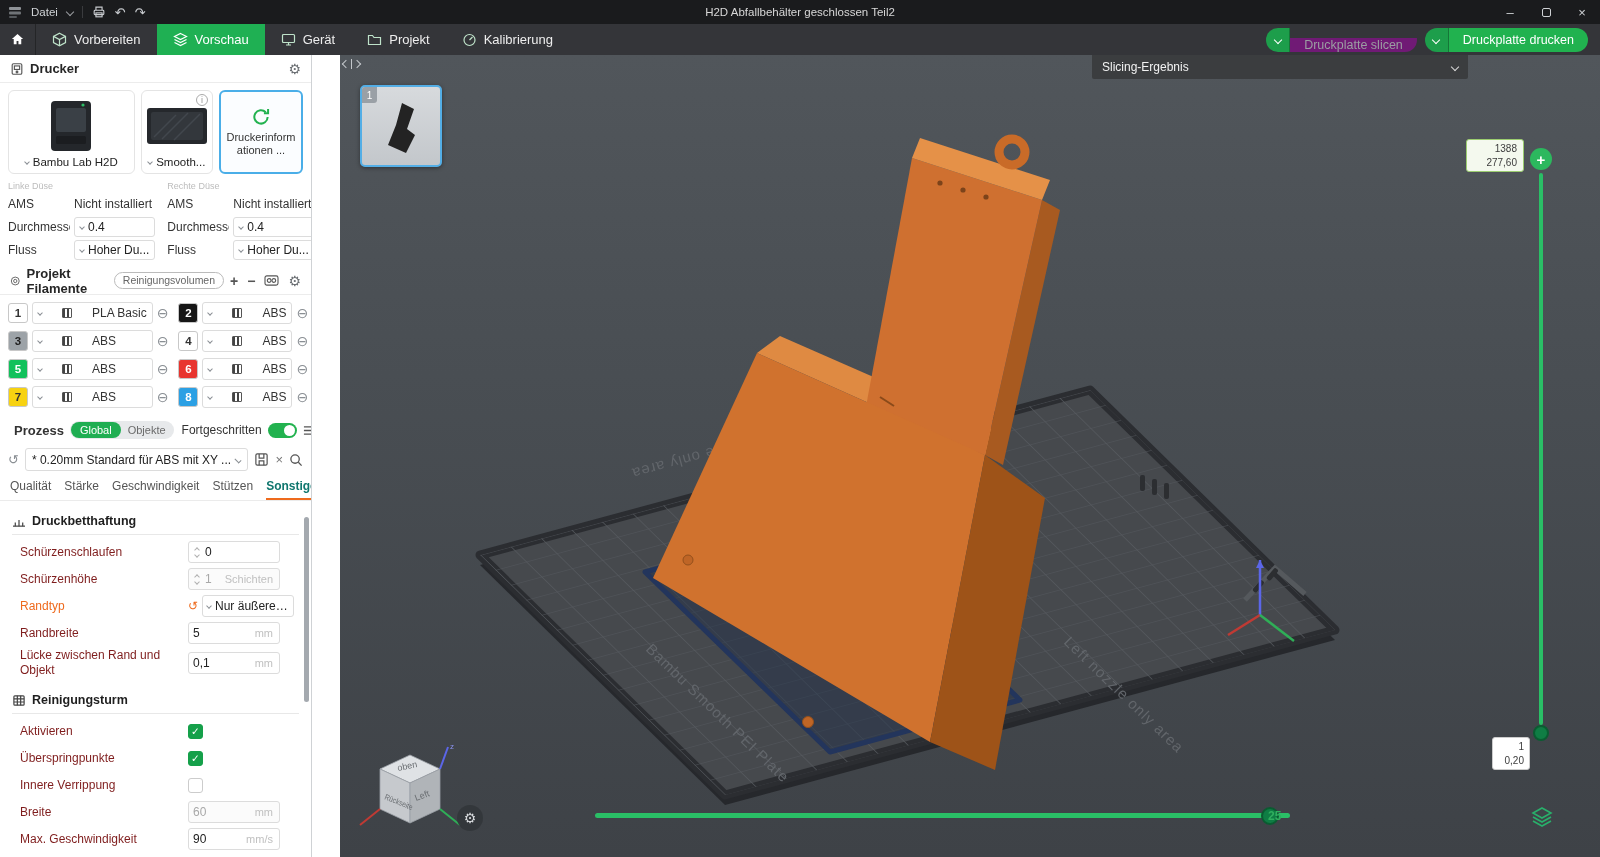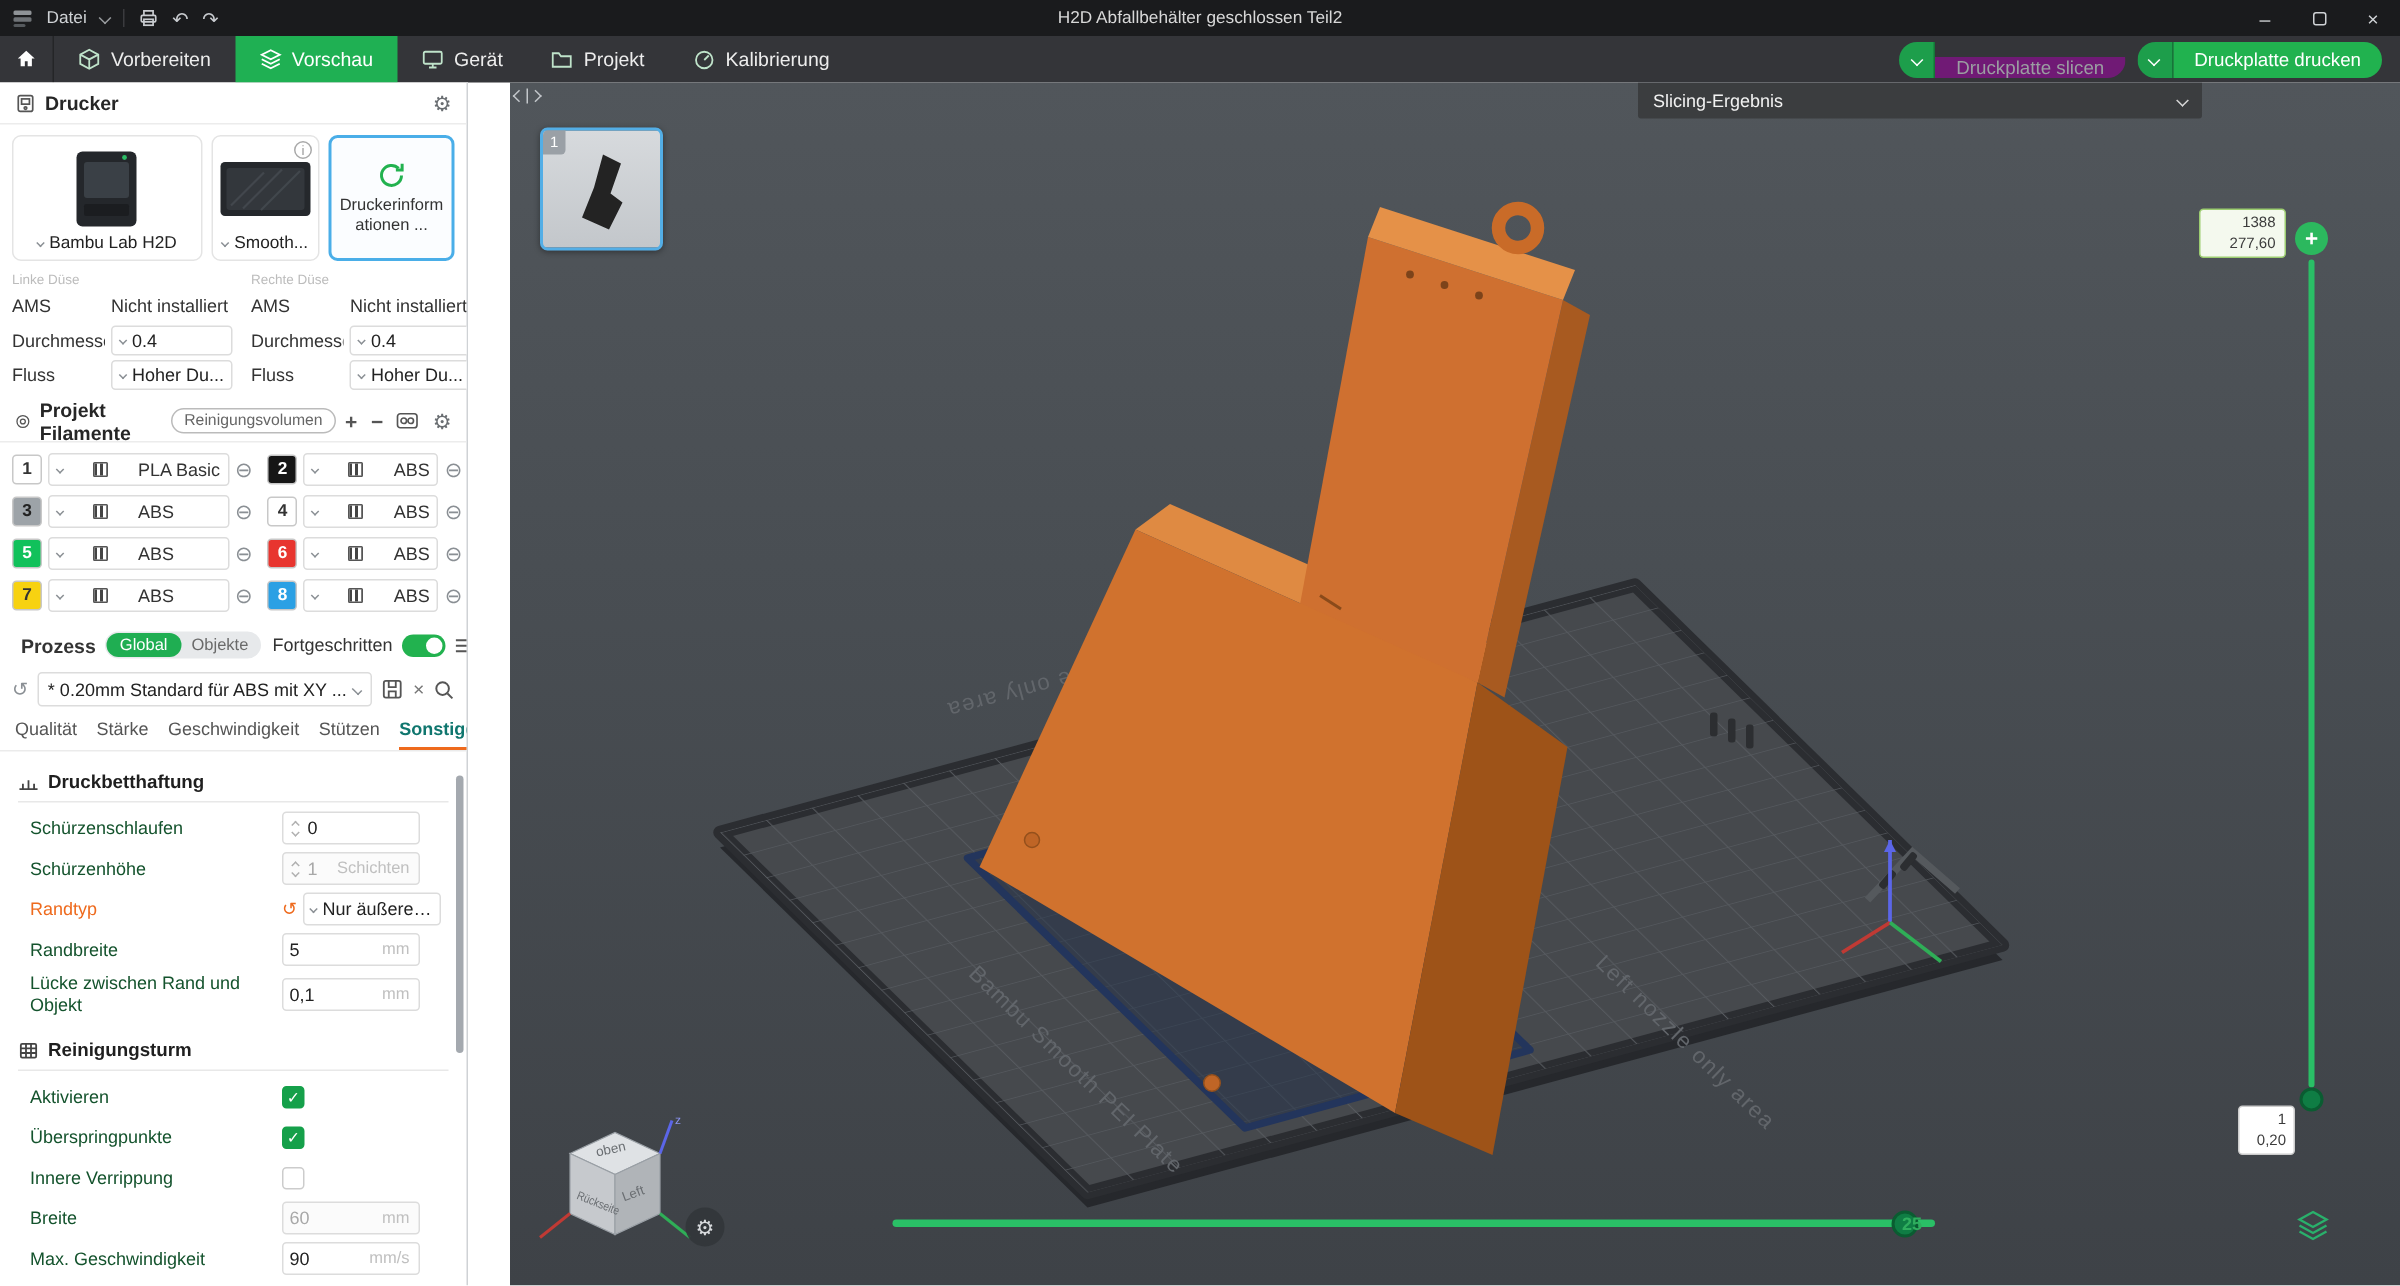--- a/index.html
+++ b/index.html
@@ -85,21 +85,21 @@
   .preset-select .chv { margin-left:auto; color:#8a8f94; flex:0 0 6px; }
   .xic { color:#777; font-size:13px; }
 
   .ptabs { display:flex; gap:13px; align-items:center; height:27px; padding:0 10px; border-bottom:1px solid #ebebeb; font-size:12px; color:#555; }
   .ptab { height:100%; display:flex; align-items:center; border-bottom:2.5px solid transparent; }
   .ptab.active { color:#0f766e; border-bottom-color:#ee6a1d; font-weight:bold; }
 
   .settings { padding:8px 12px 0 12px; position:relative; }
   .sh { display:flex; align-items:center; gap:6px; font-weight:bold; font-size:12.5px; color:#1f1f1f; padding:5px 0 6px 0; border-bottom:1px solid #e8e8e8; margin-bottom:5px; }
   .srow { display:flex; align-items:center; margin:3px 0; min-height:24px; }
-  .slab { flex:0 0 176px; padding-left:8px; font-size:12px; color:#14532d; line-height:1.25; }
+  .slab { flex:0 0 176px; padding-left:8px; font-size:12px; color:#7f1d1d; line-height:1.25; }
   .slab.mod { color:#ee6a1d; }
   .sctl { flex:1; display:flex; align-items:center; gap:4px; }
   .mod-ic { color:#ee6a1d; font-size:12px; }
   .sinput { width:92px; height:22px; border:1px solid #dcdcdc; border-radius:3px; display:flex; align-items:center; padding:0 6px 0 4px; gap:4px; background:#fff; font-size:12px; }
   .sinput.dim { background:#fbfbfb; }
   .spins { display:flex; flex-direction:column; gap:1px; color:#b0b0b0; width:8px; align-items:center; }
   .val { color:#222; }
   .val.dim { color:#a8a8a8; }
   .unit { margin-left:auto; color:#c0c0c0; font-size:11px; white-space:nowrap; }
   .cb { width:15px; height:15px; border:1px solid #ccc; border-radius:3px; background:#fff; display:flex; align-items:center; justify-content:center; color:#fff; font-size:10.5px; }

